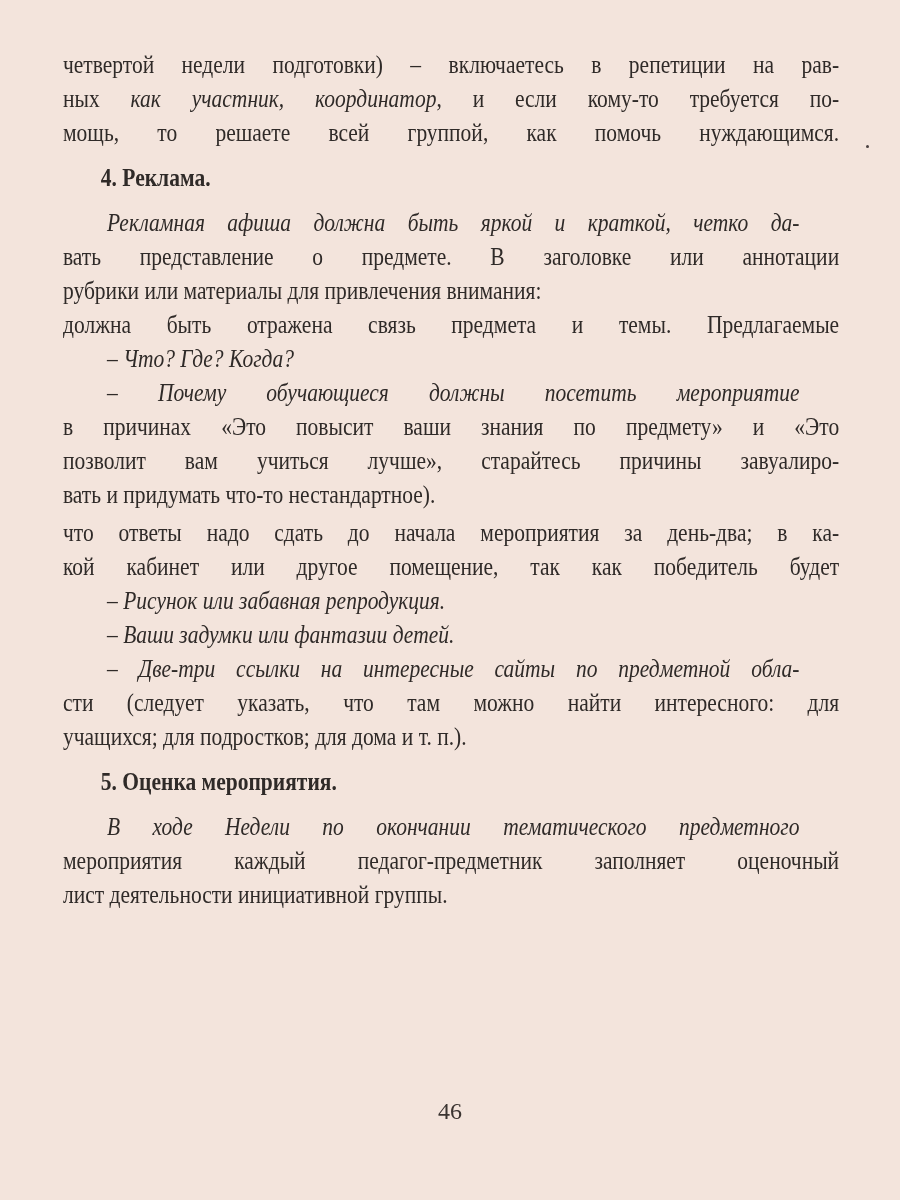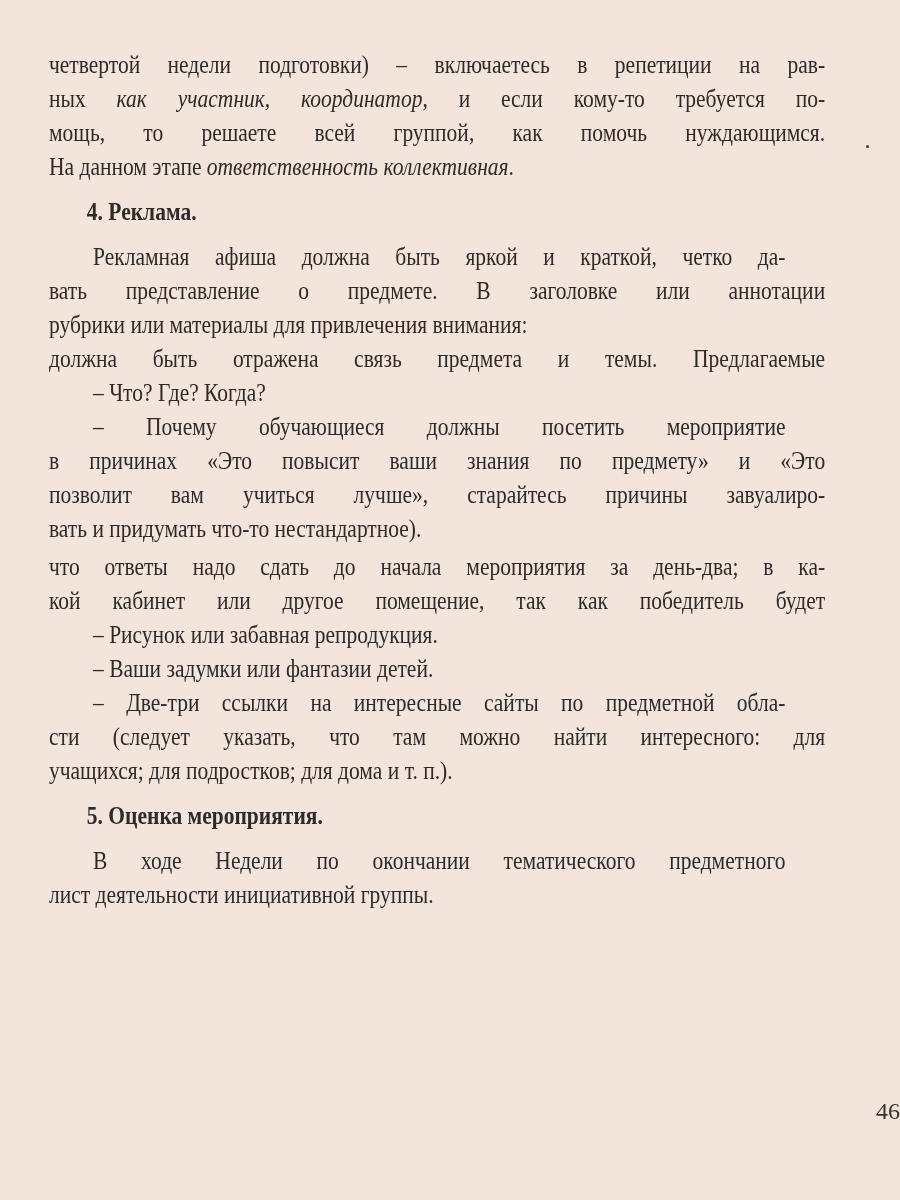--- a/index.html
+++ b/index.html
@@ -4,46 +4,45 @@
 <style>
   html, body { margin: 0; padding: 0; }
   body {
     width: 900px; height: 1200px; overflow: hidden;
     background: #f3e4dc;
     font-family: "Liberation Serif", "DejaVu Serif", serif;
     color: #2f2a28;
     position: relative;
   }
   .page {
-    position: absolute; left: 49px; top: 48px; width: 776px;
+    position: absolute; left: 63px; top: 48px; width: 776px;
     font-size: 25px; line-height: 34px;
   }
   .line { display: block; white-space: nowrap; text-align: justify; text-align-last: justify; height: 34px; }
   .line.last { text-align-last: left; }
-  .ind { padding-left: 44px; }
+  .ind { padding-left: 44px; font-style: italic; }
   .gap { height: 11px; }
   .heading { font-weight: bold; padding-left: 44px; height: 34px; font-size: 25px; transform: scaleX(0.86); transform-origin: left center; white-space: nowrap; }
   .sq { display: inline-block; transform: scaleX(0.86); transform-origin: left center; width: 116.3%; }
   em { font-style: italic; }
   .pagenum {
-    position: absolute; left: 0; width: 900px; top: 1098px; text-align: right;
+    position: absolute; left: 0; width: 900px; top: 1098px; text-align: center;
     font-size: 24px; color: #3b3431;
   }
   .dot { position: absolute; left: 866px; top: 145px; width: 3px; height: 3px; background: #4a4040; border-radius: 50%; }
 </style>
 </head>
 <body>
 
 <div class="page">
 
   <div>
     <span class="line"><span class="sq">четвертой недели подготовки) – включаетесь в репетиции на рав-</span></span>
     <span class="line"><span class="sq"><span>ных </span><em>как участник, координатор</em><span>, и если кому-то требуется по-</span></span></span>
     <span class="line"><span class="sq">мощь, то решаете всей группой, как помочь нуждающимся.</span></span>
-    <span class="line last"><span class="sq"><span>На данном этапе </span><em>ответственность коллективная</em><span>.</span></span></span>
   </div>
 
   <div class="gap"></div>
   <div class="heading">4. Реклама.</div>
   <div class="gap"></div>
 
   <div>
     <span class="line ind"><span class="sq" style="width:110%">Рекламная афиша должна быть яркой и краткой, четко да-</span></span>
     <span class="line"><span class="sq">вать представление о предмете. В заголовке или аннотации</span></span>
     <span class="line last"><span class="sq">рубрики или материалы для привлечения внимания:</span></span>
@@ -77,18 +76,19 @@
       <span class="line last"><span class="sq">учащихся; для подростков; для дома и т. п.).</span></span>
     </div>
   </div>
 
   <div class="gap"></div>
   <div class="heading">5. Оценка мероприятия.</div>
   <div class="gap"></div>
 
   <div>
     <span class="line ind"><span class="sq" style="width:110%">В ходе Недели по окончании тематического предметного</span></span>
+    <span class="line"><span class="sq">мероприятия каждый педагог-предметник заполняет оценочный</span></span>
     <span class="line last"><span class="sq">лист деятельности инициативной группы.</span></span>
   </div>
 </div>
 
 <div class="dot"></div>
 <div class="pagenum">46</div>
 
 </body></html>

